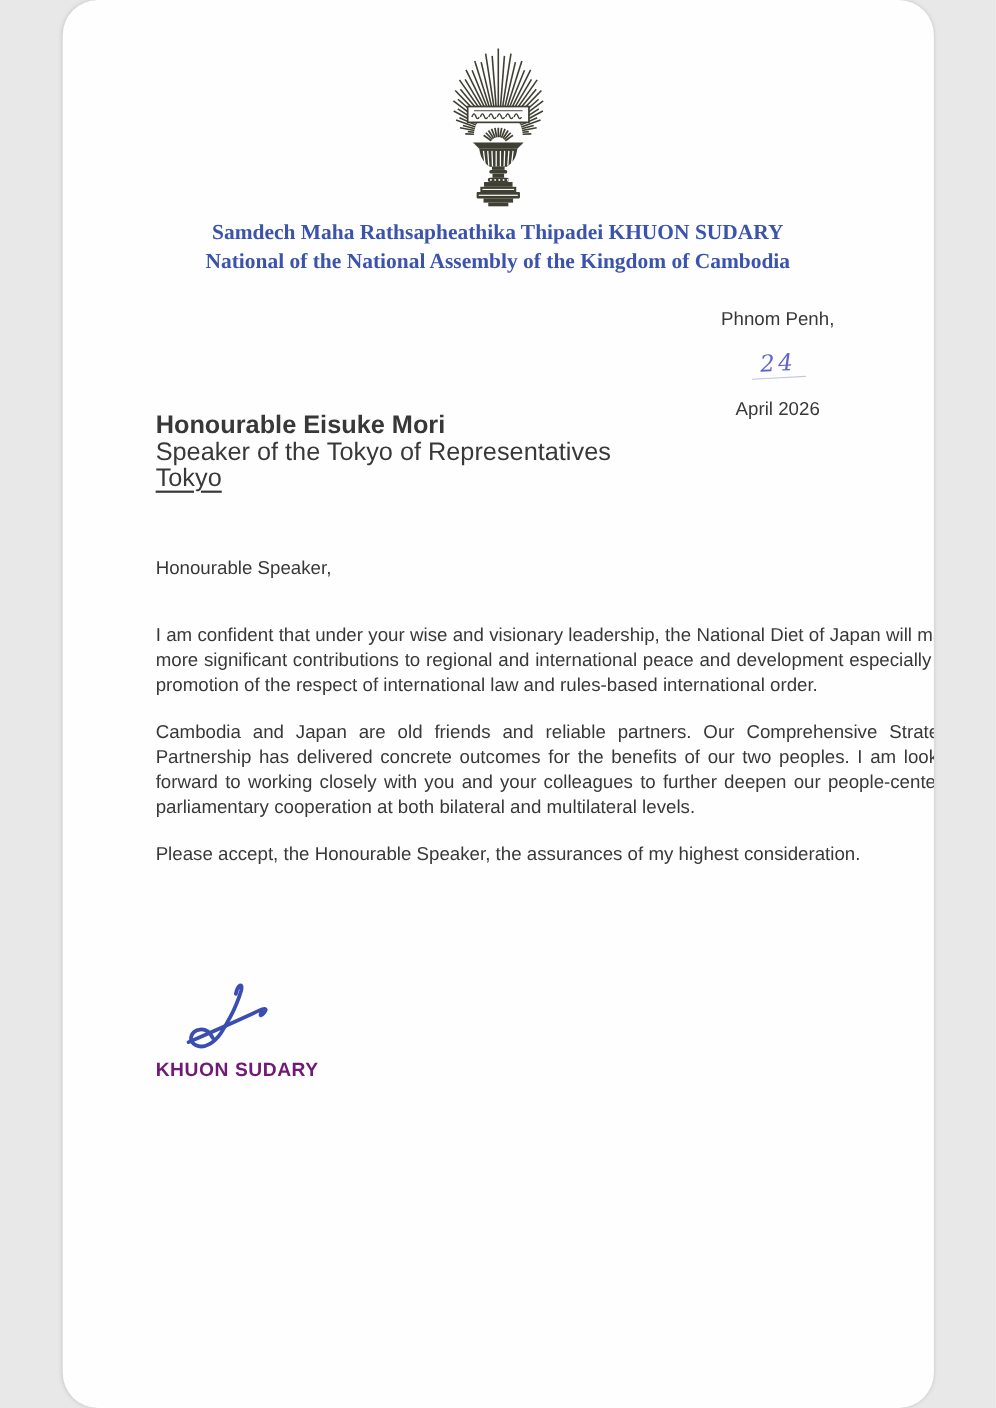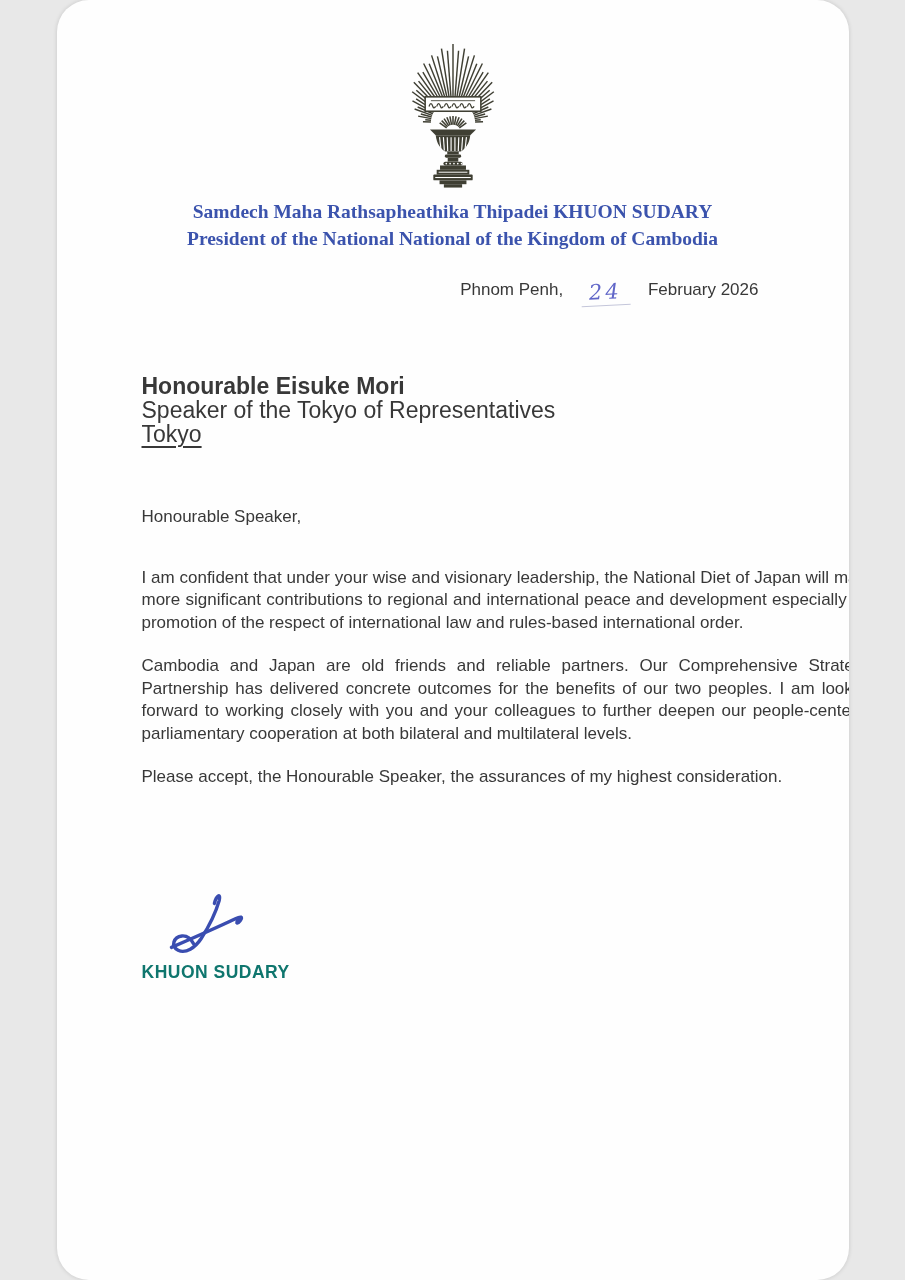--- a/index.html
+++ b/index.html
@@ -19,21 +19,21 @@
     position:absolute;top:199px;left:0;width:100%;
     text-align:center;
     font-family:"Liberation Serif",serif;
     font-weight:bold;
     font-size:19.5px;
     line-height:26.5px;
   }
   .dateline{
     position:absolute;top:280px;right:90px;
     font-size:17px;
-    display:flex;align-items:flex-start;gap:18px;
+    display:flex;align-items:center;gap:18px;flex-direction:column;
   }
   .handwritten-day{
     font-family:"DejaVu Serif",serif;
     font-style:italic;
     font-size:21px;
     letter-spacing:3px;
     transform:rotate(-3deg);
     padding:0 8px 1px 8px;
     border-bottom:1.5px solid #c4c6da;
     display:inline-block;
@@ -53,21 +53,21 @@
     position:absolute;top:506px;left:85px;width:734px;
     font-size:17px;line-height:22.5px;
     text-align:justify;
   }
   .letter-body .salutation{text-align:left;margin:0 0 38px 0;}
   .letter-body p{margin:0 0 21px 0;}
   .letter-body p.closing{margin-bottom:16px;}
   .signature-wrap{position:absolute;top:888px;left:103px;}
   .signer-name{
     position:absolute;top:962px;left:85px;
-    font-weight:bold;font-size:17.5px;letter-spacing:.5px;color:#0f766e;
+    font-weight:bold;font-size:17.5px;letter-spacing:.5px;color:#701a75;
   }
 </style>
 </head>
 <body>
 
 <div class="page">
 
   <div class="emblem-wrap">
     <svg width="96" height="154" viewBox="0 0 100 160">
       <g id="rays" stroke="#3f3f33" stroke-width="1.5" stroke-linecap="butt">
@@ -170,27 +170,27 @@
         <circle cx="55" cy="128.5" r="0.9"></circle>
         <circle cx="59" cy="128.5" r="0.9"></circle>
         <rect x="31.5" y="142.5" width="37" height="1.1"></rect>
         <rect x="35" y="137" width="30" height="1"></rect>
       </g>
     </svg>
   </div>
 
   <div class="letterhead" style="color: rgb(59, 83, 173);">
     <div>Samdech Maha Rathsapheathika Thipadei KHUON SUDARY</div>
-    <div>President of the National National of the Kingdom of Cambodia</div>
+    <div>National of the National Assembly of the Kingdom of Cambodia</div>
   </div>
 
   <div class="dateline">
     <span>Phnom Penh,</span>
     <span class="handwritten-day" style="color: rgb(96, 102, 200);">24</span>
-    <span>February 2026</span>
+    <span>April 2026</span>
   </div>
 
   <div class="recipient">
     <div class="bold">Honourable Eisuke Mori</div>
     <div>Speaker of the Tokyo of Representatives</div>
     <div><span class="city">Tokyo</span></div>
   </div>
 
   <div class="letter-body">
     <p class="salutation">Honourable Speaker,</p>

